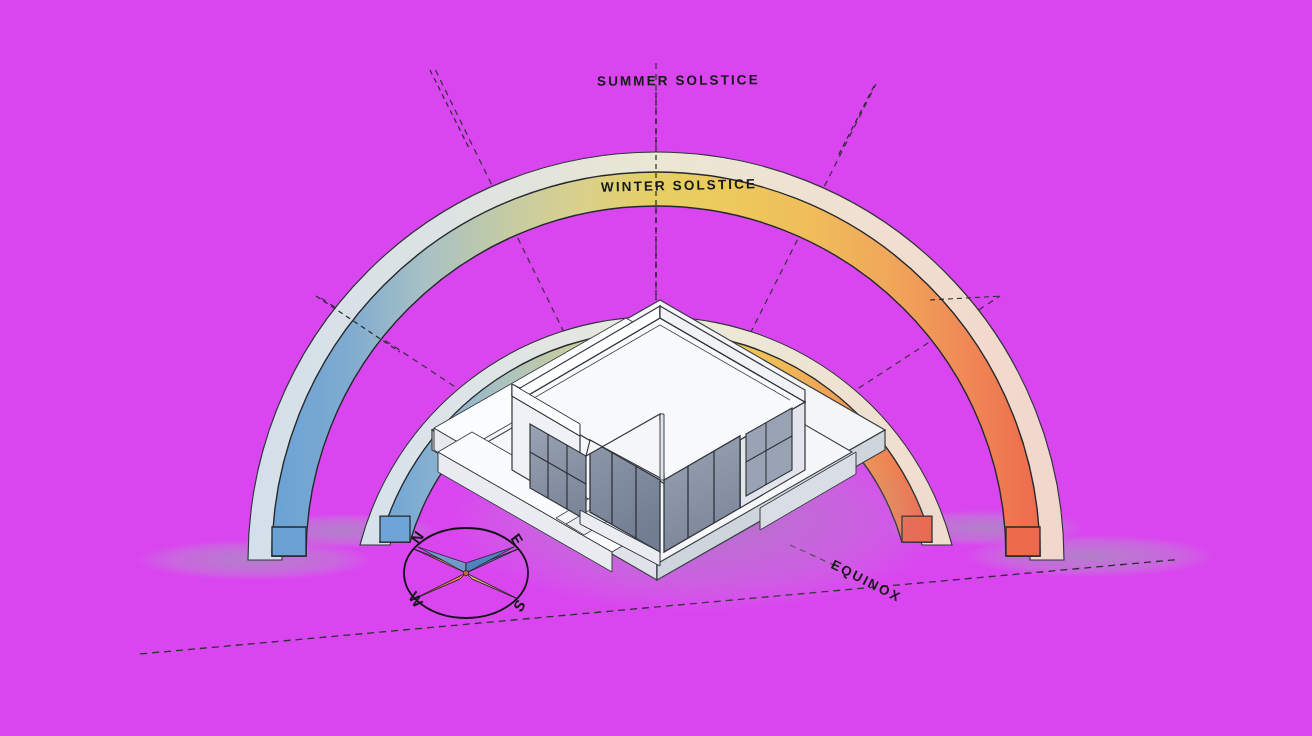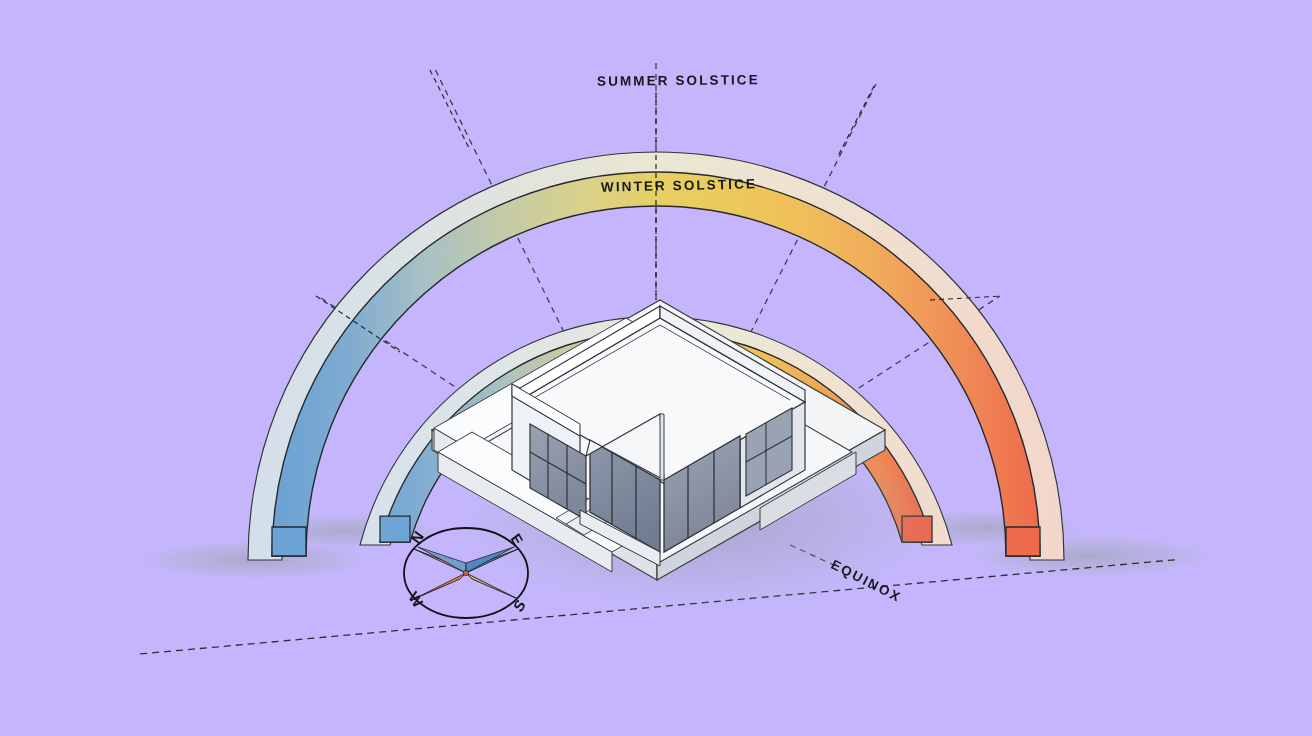--- a/index.html
+++ b/index.html
@@ -1,20 +1,20 @@
 <!DOCTYPE html>
 <html><head>
 <meta charset="utf-8">
 <title>Sun Path Diagram</title>
 <style>
   html,body{margin:0;padding:0;background:#ffffff;}
   #stage{
     position:relative;
     width:1312px;height:736px;
-    background:#c4b5fd;
+    background:#d946ef;
     overflow:hidden;
     font-family:"Liberation Sans", sans-serif;
   }
   #stage svg.layer{
     position:absolute;left:0;top:0;width:1312px;height:736px;
     display:block;
   }
   .lbl{
     position:absolute;
     font-family:"Liberation Sans", sans-serif;

